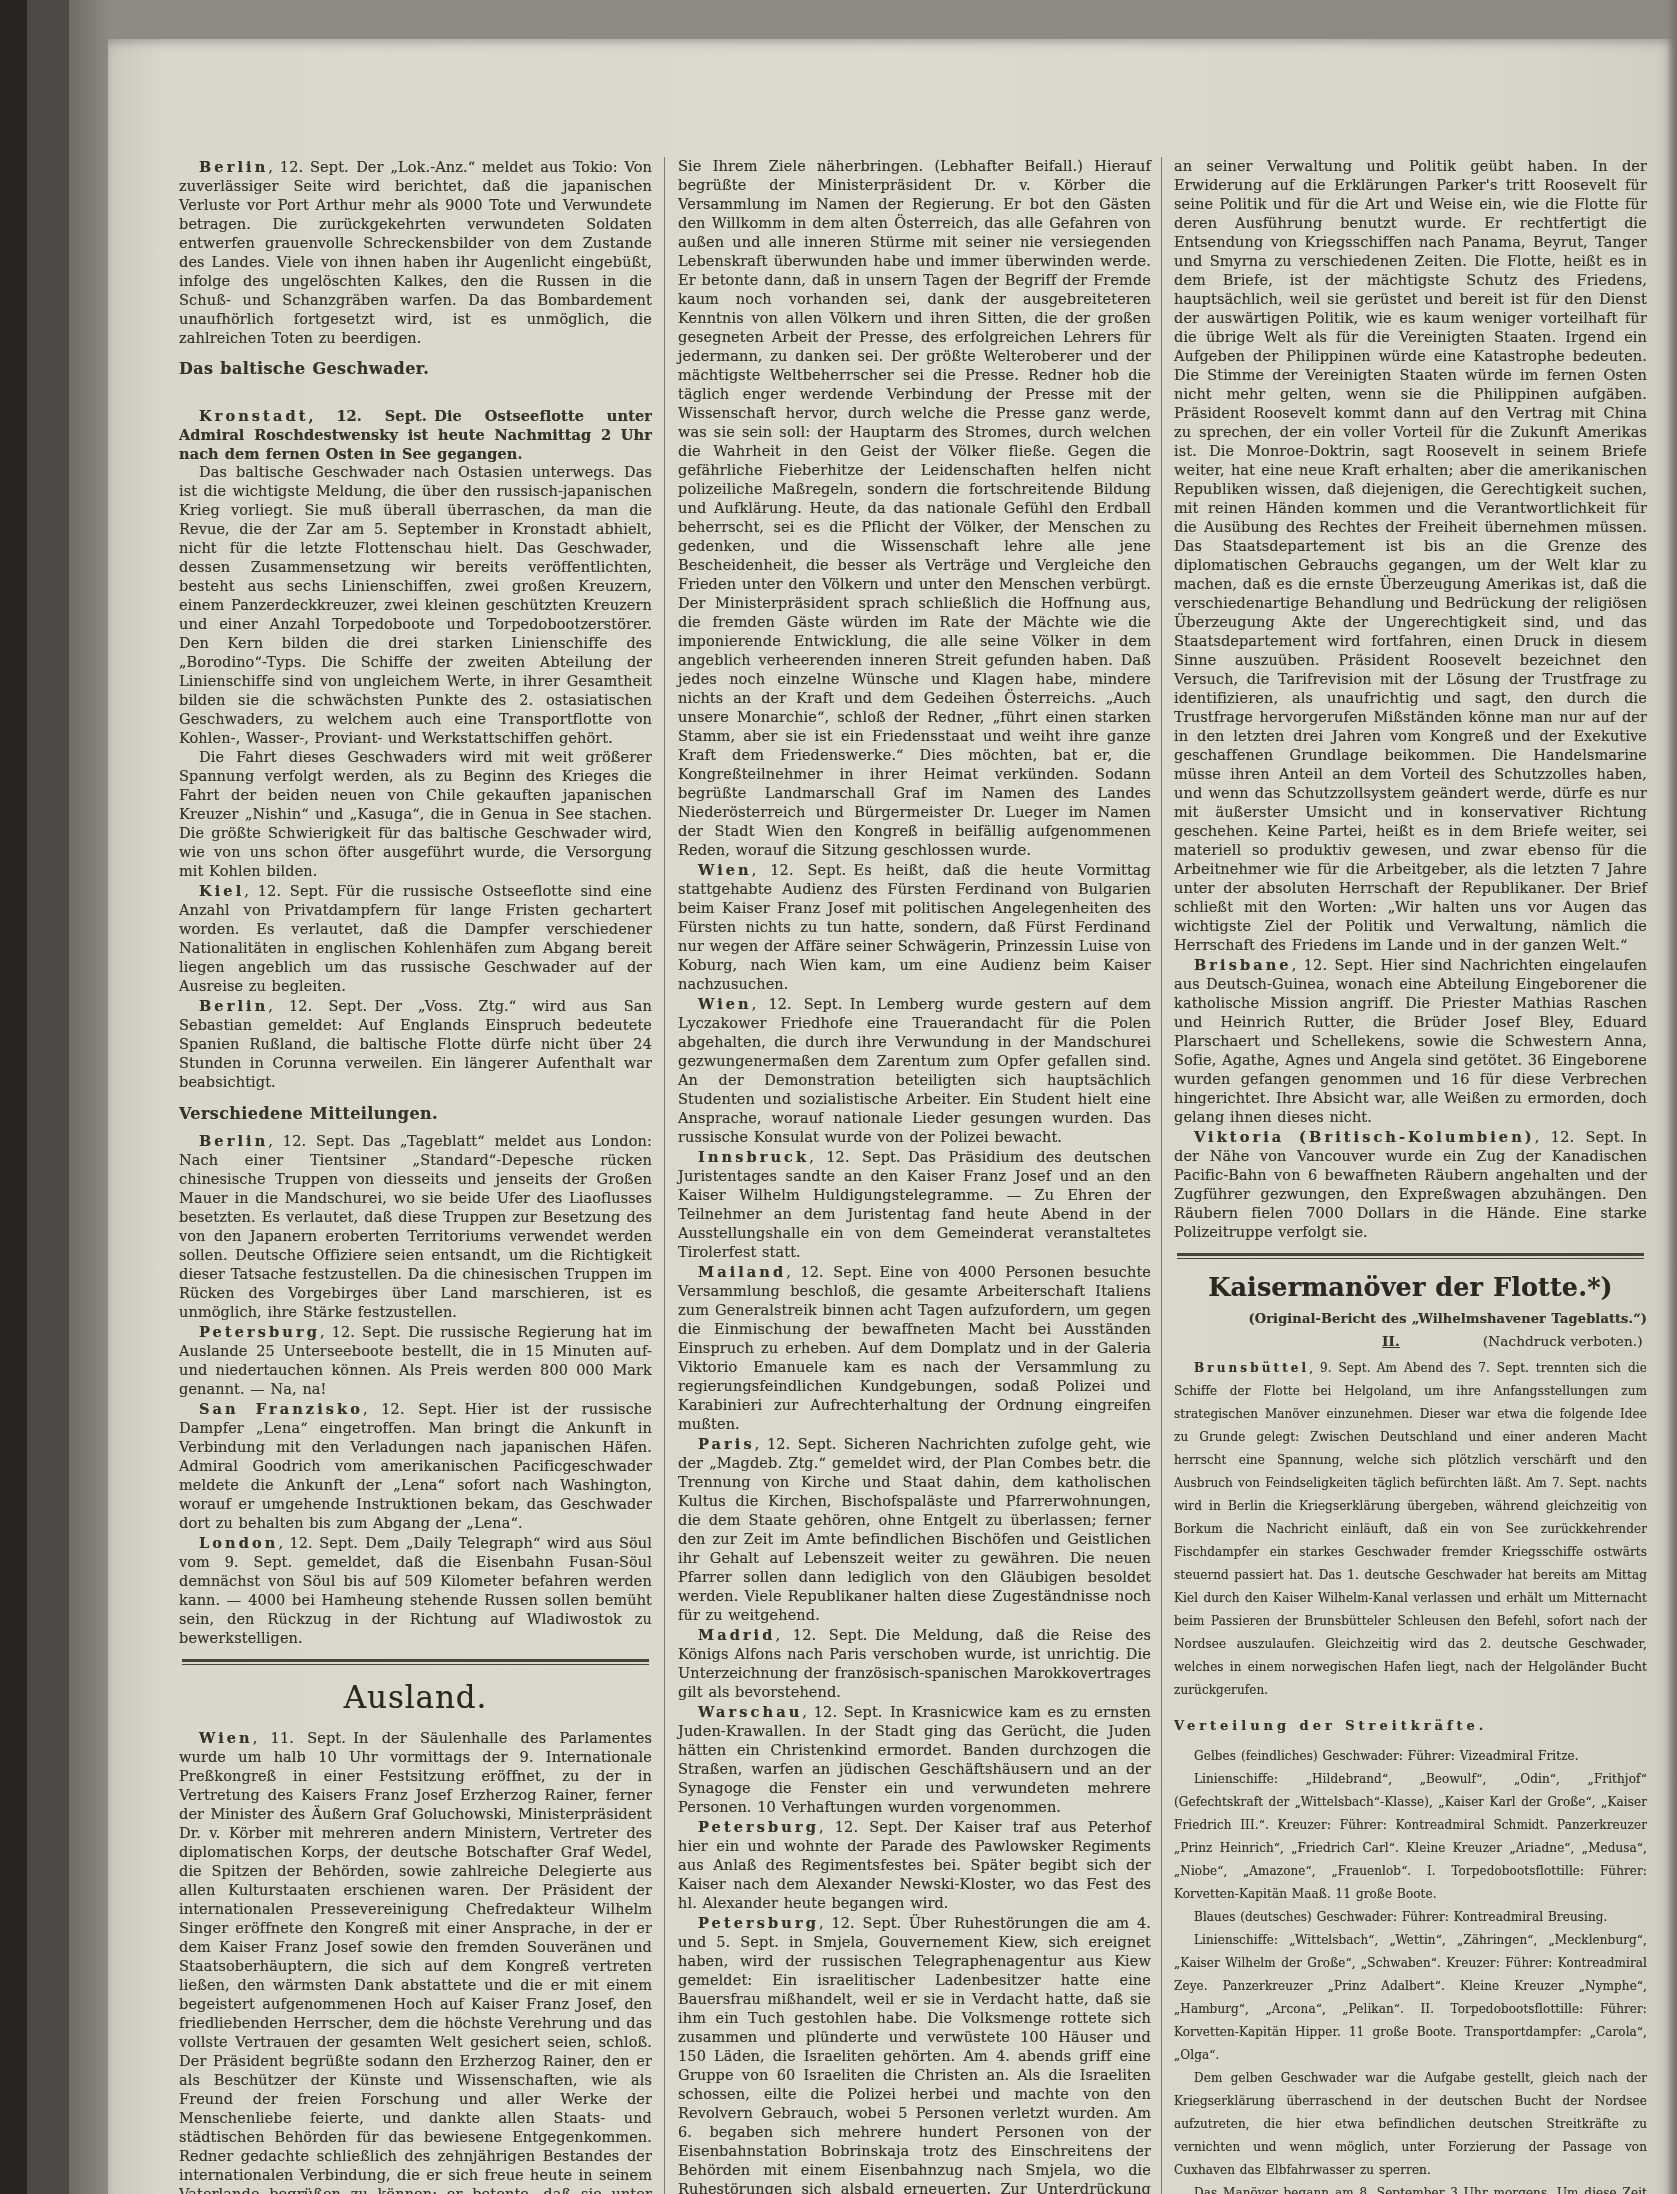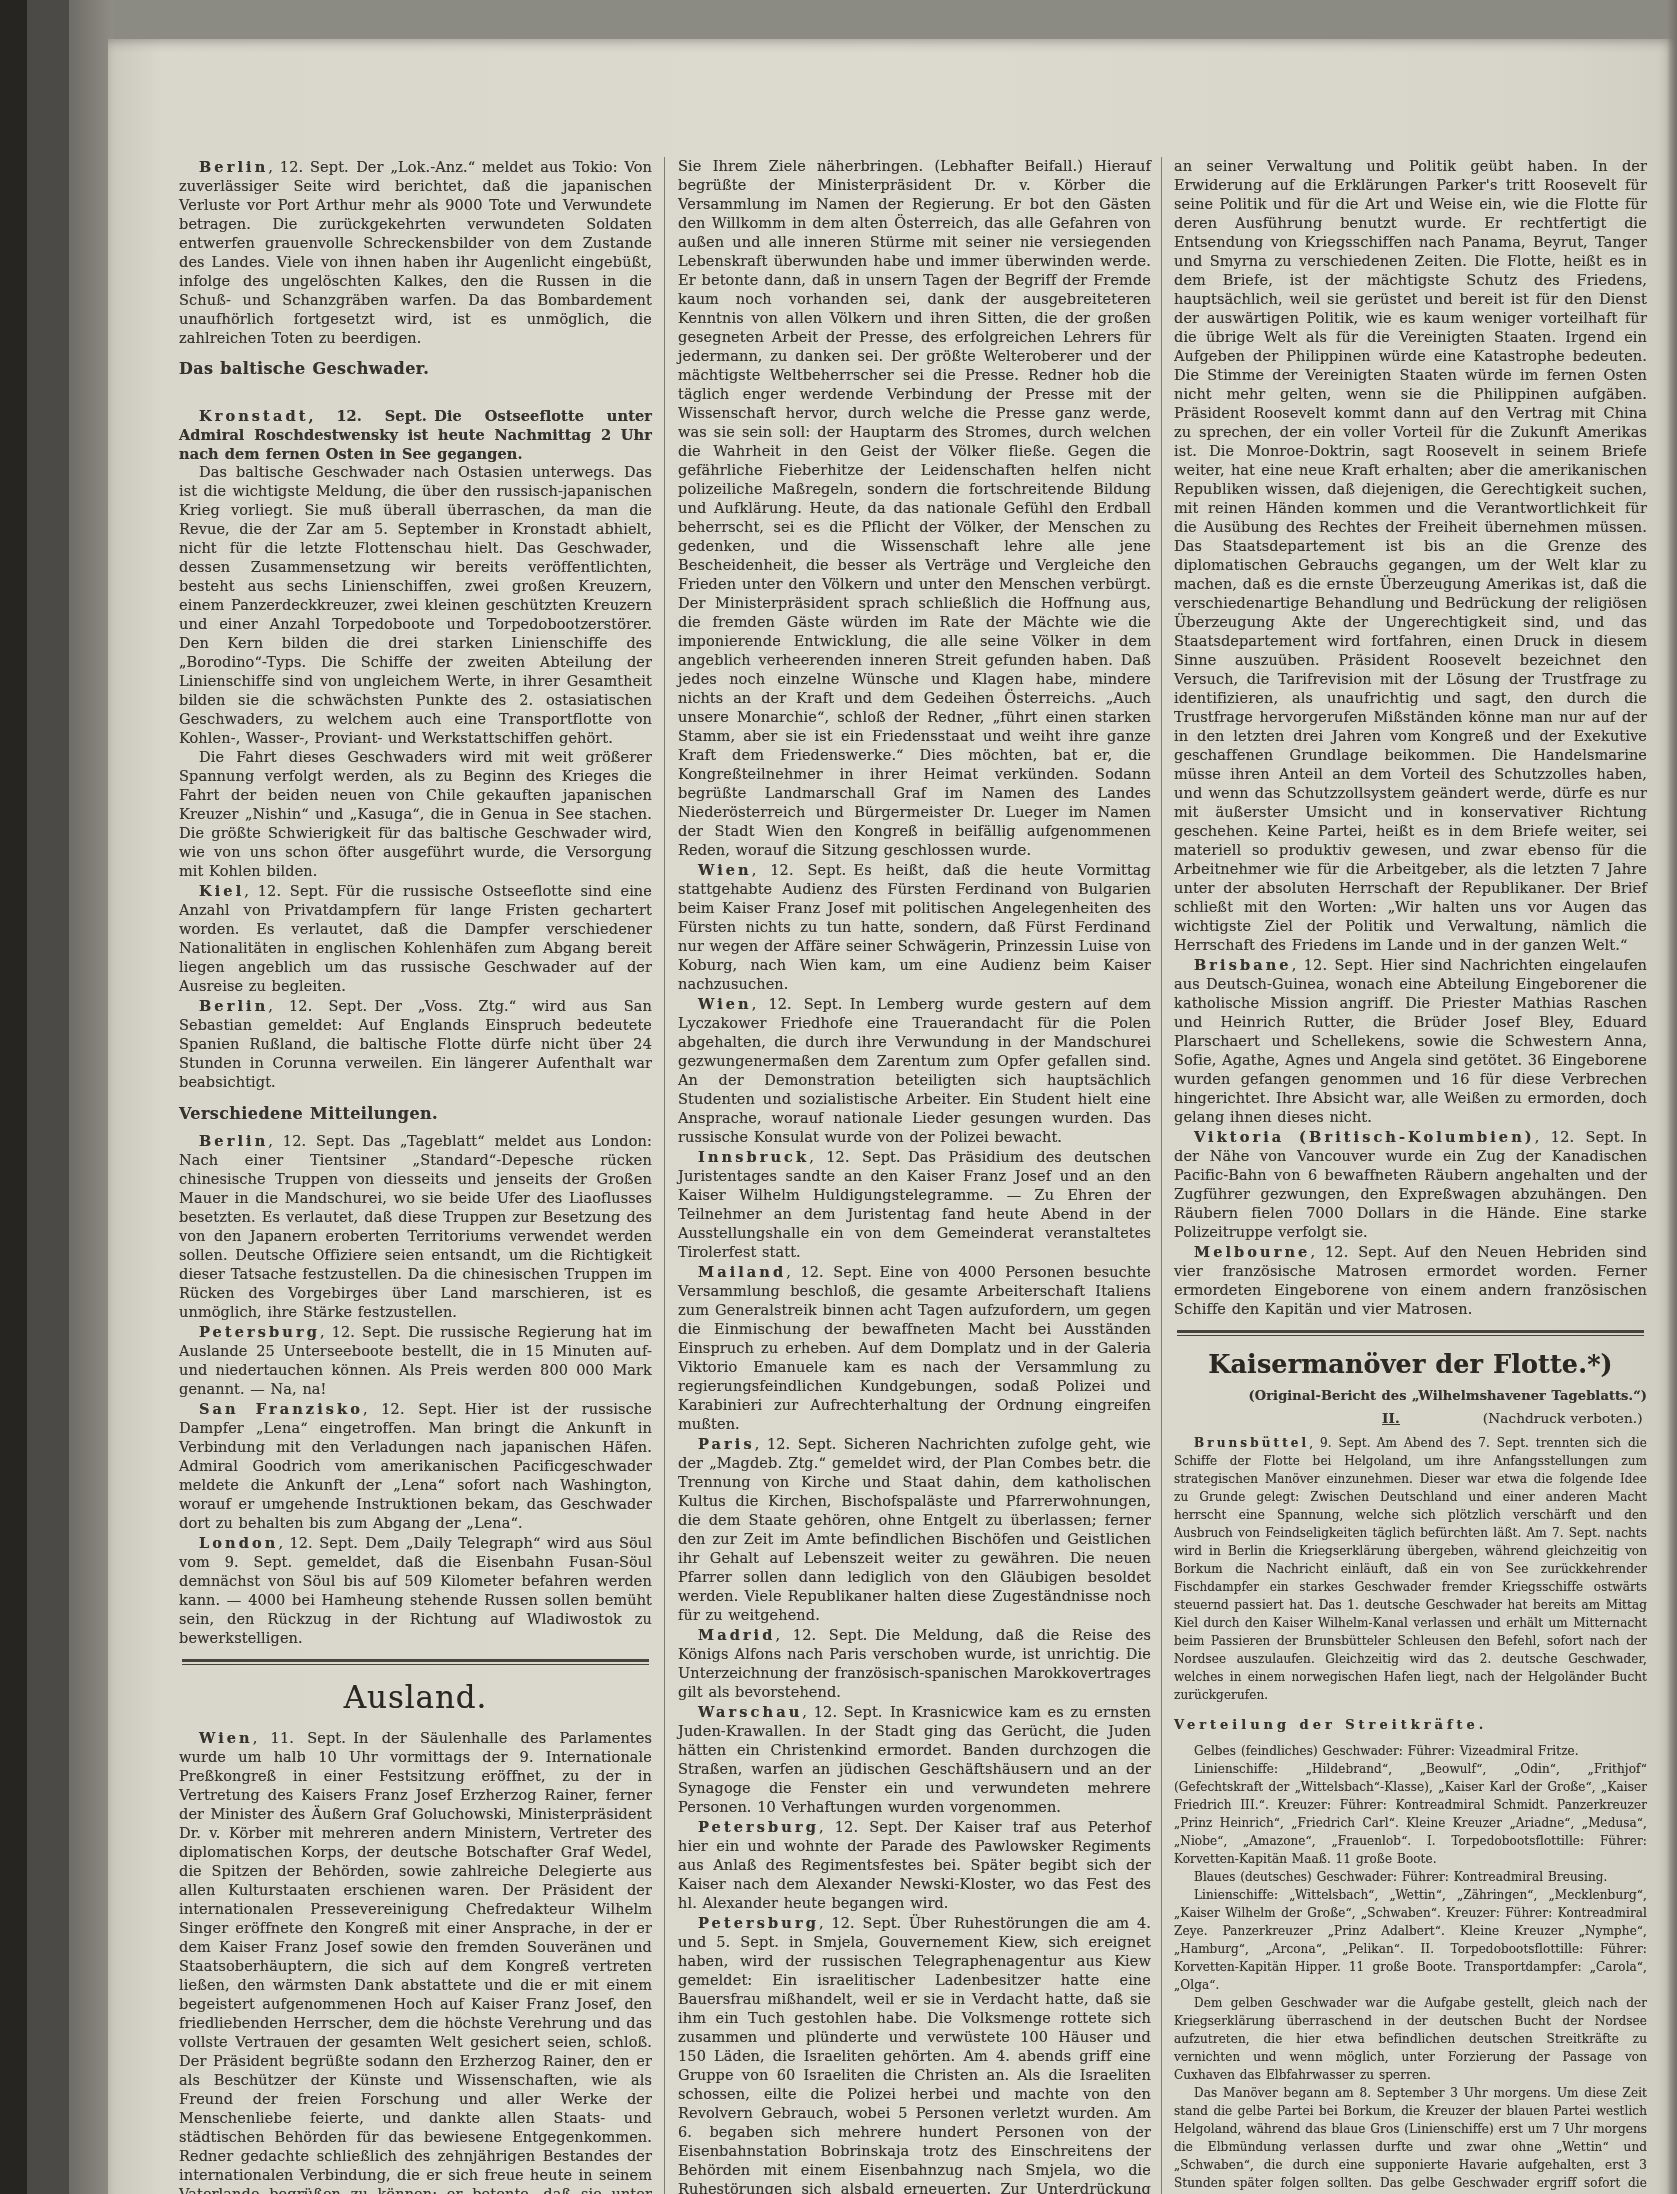--- a/index.html
+++ b/index.html
@@ -36,21 +36,21 @@
   .boldpara{font-weight:bold;margin-top:28px;}
   .city{font-weight:bold;letter-spacing:3.1px;}
   .h2{font-weight:bold;text-align:left;text-indent:0;font-size:16px;margin:11.4px 0 8px 0;letter-spacing:0.4px;}
   .h1{font-weight:normal;text-align:center;text-indent:0;font-size:31px;line-height:35px;margin:15px 0 13px 0;letter-spacing:0.9px;color:#2a2822;}
   .h1s{font-weight:bold;text-align:center;text-indent:0;font-size:25.5px;line-height:31px;margin:13px 0 6.1px 0;color:#2a2822;}
   .centerline{text-align:right;text-indent:0;font-weight:bold;font-size:13px;margin:0 0 3.5px 0;}
   .duo{position:relative;height:21px;margin:0 0 4.4px 0;font-size:13.6px;}
   .duo .mid{position:absolute;left:44%;font-weight:bold;text-decoration:underline;}
   .duo .right{position:absolute;right:4.4px;}
   .rule2{border:0;border-top:3.1px solid #45433c;border-bottom:1.3px solid #45433c;height:1.8px;background:transparent;margin:11.4px 2.6px 4.4px 2.6px;}
-  .small{font-size:12px;line-height:18px;}
+  .small{font-size:12px;line-height:23px;}
 </style>
 </head>
 <body>
 
 <div id="scan">
   <div id="top-strip" class="edge"></div>
   <div id="edge1" class="edge-strip"></div>
   <div id="edge2" class="edge-strip"></div>
   <div id="edge3" class="edge-strip"></div>
 
@@ -81,21 +81,20 @@
         <p class="para"><span class="city">Paris</span><span>, 12. Sept. </span><span>Sicheren Nachrichten zufolge geht, wie der „Magdeb. Ztg.“ gemeldet wird, der Plan Combes betr. die Trennung von Kirche und Staat dahin, dem katholischen Kultus die Kirchen, Bischofspaläste und Pfarrerwohnungen, die dem Staate gehören, ohne Entgelt zu überlassen; ferner den zur Zeit im Amte befindlichen Bischöfen und Geistlichen ihr Gehalt auf Lebenszeit weiter zu gewähren. Die neuen Pfarrer sollen dann lediglich von den Gläubigen besoldet werden. Viele Republikaner halten diese Zugeständnisse noch für zu weitgehend.</span></p>
         <p class="para"><span class="city">Madrid</span><span>, 12. Sept. </span><span>Die Meldung, daß die Reise des Königs Alfons nach Paris verschoben wurde, ist unrichtig. Die Unterzeichnung der französisch-spanischen Marokkovertrages gilt als bevorstehend.</span></p>
         <p class="para"><span class="city">Warschau</span><span>, 12. Sept. </span><span>In Krasnicwice kam es zu ernsten Juden-Krawallen. In der Stadt ging das Gerücht, die Juden hätten ein Christenkind ermordet. Banden durchzogen die Straßen, warfen an jüdischen Geschäftshäusern und an der Synagoge die Fenster ein und verwundeten mehrere Personen. 10 Verhaftungen wurden vorgenommen.</span></p>
         <p class="para"><span class="city">Petersburg</span><span>, 12. Sept. </span><span>Der Kaiser traf aus Peterhof hier ein und wohnte der Parade des Pawlowsker Regiments aus Anlaß des Regimentsfestes bei. Später begibt sich der Kaiser nach dem Alexander Newski-Kloster, wo das Fest des hl. Alexander heute begangen wird.</span></p>
         <p class="para"><span class="city">Petersburg</span><span>, 12. Sept. </span><span>Über Ruhestörungen die am 4. und 5. Sept. in Smjela, Gouvernement Kiew, sich ereignet haben, wird der russischen Telegraphenagentur aus Kiew gemeldet: Ein israelitischer Ladenbesitzer hatte eine Bauersfrau mißhandelt, weil er sie in Verdacht hatte, daß sie ihm ein Tuch gestohlen habe. Die Volksmenge rottete sich zusammen und plünderte und verwüstete 100 Häuser und 150 Läden, die Israeliten gehörten. Am 4. abends griff eine Gruppe von 60 Israeliten die Christen an. Als die Israeliten schossen, eilte die Polizei herbei und machte von den Revolvern Gebrauch, wobei 5 Personen verletzt wurden. Am 6. begaben sich mehrere hundert Personen von der Eisenbahnstation Bobrinskaja trotz des Einschreitens der Behörden mit einem Eisenbahnzug nach Smjela, wo die Ruhestörungen sich alsbald erneuerten. Zur Unterdrückung wurde Militär aufgeboten, das von der Waffe Gebrauch machte. Dabei wurden 5 Personen schwer, eine größere Zahl leicht verwundet. Eine Anzahl Personen wurde verhaftet.</span></p>
       </div>
     <div id="col-2" class="col">
         <p class="cont">an seiner Verwaltung und Politik geübt haben. In der Erwiderung auf die Erklärungen Parker's tritt Roosevelt für seine Politik und für die Art und Weise ein, wie die Flotte für deren Ausführung benutzt wurde. Er rechtfertigt die Entsendung von Kriegsschiffen nach Panama, Beyrut, Tanger und Smyrna zu verschiedenen Zeiten. Die Flotte, heißt es in dem Briefe, ist der mächtigste Schutz des Friedens, hauptsächlich, weil sie gerüstet und bereit ist für den Dienst der auswärtigen Politik, wie es kaum weniger vorteilhaft für die übrige Welt als für die Vereinigten Staaten. Irgend ein Aufgeben der Philippinen würde eine Katastrophe bedeuten. Die Stimme der Vereinigten Staaten würde im fernen Osten nicht mehr gelten, wenn sie die Philippinen aufgäben. Präsident Roosevelt kommt dann auf den Vertrag mit China zu sprechen, der ein voller Vorteil für die Zukunft Amerikas ist. Die Monroe-Doktrin, sagt Roosevelt in seinem Briefe weiter, hat eine neue Kraft erhalten; aber die amerikanischen Republiken wissen, daß diejenigen, die Gerechtigkeit suchen, mit reinen Händen kommen und die Verantwortlichkeit für die Ausübung des Rechtes der Freiheit übernehmen müssen. Das Staatsdepartement ist bis an die Grenze des diplomatischen Gebrauchs gegangen, um der Welt klar zu machen, daß es die ernste Überzeugung Amerikas ist, daß die verschiedenartige Behandlung und Bedrückung der religiösen Überzeugung Akte der Ungerechtigkeit sind, und das Staatsdepartement wird fortfahren, einen Druck in diesem Sinne auszuüben. Präsident Roosevelt bezeichnet den Versuch, die Tarifrevision mit der Lösung der Trustfrage zu identifizieren, als unaufrichtig und sagt, den durch die Trustfrage hervorgerufen Mißständen könne man nur auf der in den letzten drei Jahren vom Kongreß und der Exekutive geschaffenen Grundlage beikommen. Die Handelsmarine müsse ihren Anteil an dem Vorteil des Schutzzolles haben, und wenn das Schutzzollsystem geändert werde, dürfe es nur mit äußerster Umsicht und in konservativer Richtung geschehen. Keine Partei, heißt es in dem Briefe weiter, sei materiell so produktiv gewesen, und zwar ebenso für die Arbeitnehmer wie für die Arbeitgeber, als die letzten 7 Jahre unter der absoluten Herrschaft der Republikaner. Der Brief schließt mit den Worten: „Wir halten uns vor Augen das wichtigste Ziel der Politik und Verwaltung, nämlich die Herrschaft des Friedens im Lande und in der ganzen Welt.“</p>
         <p class="para"><span class="city">Brisbane</span><span>, 12. Sept. </span><span>Hier sind Nachrichten eingelaufen aus Deutsch-Guinea, wonach eine Abteilung Eingeborener die katholische Mission angriff. Die Priester Mathias Raschen und Heinrich Rutter, die Brüder Josef Bley, Eduard Plarschaert und Schellekens, sowie die Schwestern Anna, Sofie, Agathe, Agnes und Angela sind getötet. 36 Eingeborene wurden gefangen genommen und 16 für diese Verbrechen hingerichtet. Ihre Absicht war, alle Weißen zu ermorden, doch gelang ihnen dieses nicht.</span></p>
         <p class="para"><span class="city">Viktoria (Britisch-Kolumbien)</span><span>, 12. Sept. </span><span>In der Nähe von Vancouver wurde ein Zug der Kanadischen Pacific-Bahn von 6 bewaffneten Räubern angehalten und der Zugführer gezwungen, den Expreßwagen abzuhängen. Den Räubern fielen 7000 Dollars in die Hände. Eine starke Polizeitruppe verfolgt sie.</span></p>
-        <p class="para"><span class="city">Melbourne</span><span>, 12. Sept. </span><span>Auf den Neuen Hebriden sind vier französische Matrosen ermordet worden. Ferner ermordeten Eingeborene von einem andern französischen Schiffe den Kapitän und vier Matrosen.</span></p>
         <div class="rule2"></div>
         <div class="h1s">Kaisermanöver der Flotte.*)</div>
         <div class="centerline">(Original-Bericht des „Wilhelmshavener Tageblatts.“)</div>
         <div class="duo">
           <span class="mid">II.</span>
           <span class="right">(Nachdruck verboten.)</span>
         </div>
         <p class="para small"><span class="city">Brunsbüttel</span><span>, 9. Sept. </span><span>Am Abend des 7. Sept. trennten sich die Schiffe der Flotte bei Helgoland, um ihre Anfangsstellungen zum strategischen Manöver einzunehmen. Dieser war etwa die folgende Idee zu Grunde gelegt: Zwischen Deutschland und einer anderen Macht herrscht eine Spannung, welche sich plötzlich verschärft und den Ausbruch von Feindseligkeiten täglich befürchten läßt. Am 7. Sept. nachts wird in Berlin die Kriegserklärung übergeben, während gleichzeitig von Borkum die Nachricht einläuft, daß ein von See zurückkehrender Fischdampfer ein starkes Geschwader fremder Kriegsschiffe ostwärts steuernd passiert hat. Das 1. deutsche Geschwader hat bereits am Mittag Kiel durch den Kaiser Wilhelm-Kanal verlassen und erhält um Mitternacht beim Passieren der Brunsbütteler Schleusen den Befehl, sofort nach der Nordsee auszulaufen. Gleichzeitig wird das 2. deutsche Geschwader, welches in einem norwegischen Hafen liegt, nach der Helgoländer Bucht zurückgerufen.</span></p>
         <div class="h2 small" style="letter-spacing: 4px; font-size: 13px;">Verteilung der Streitkräfte.</div>
         <p class="plain small">Gelbes (feindliches) Geschwader: Führer: Vizeadmiral Fritze.</p>

